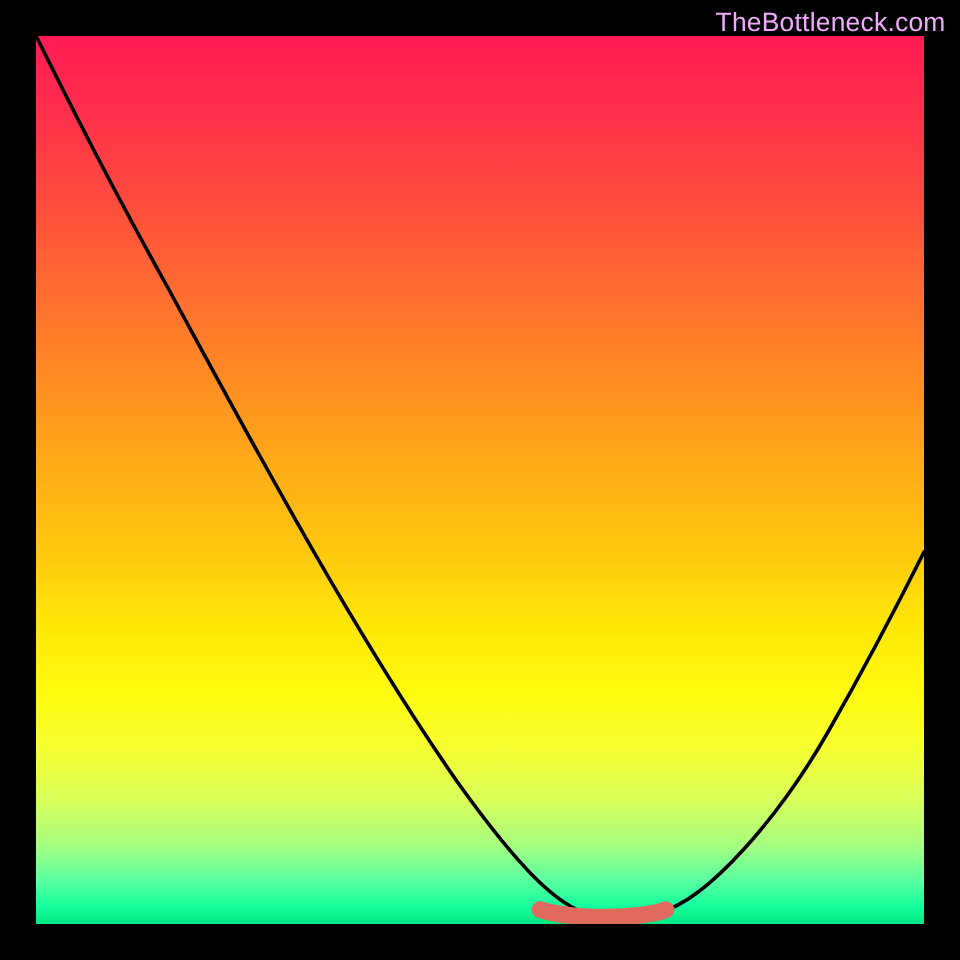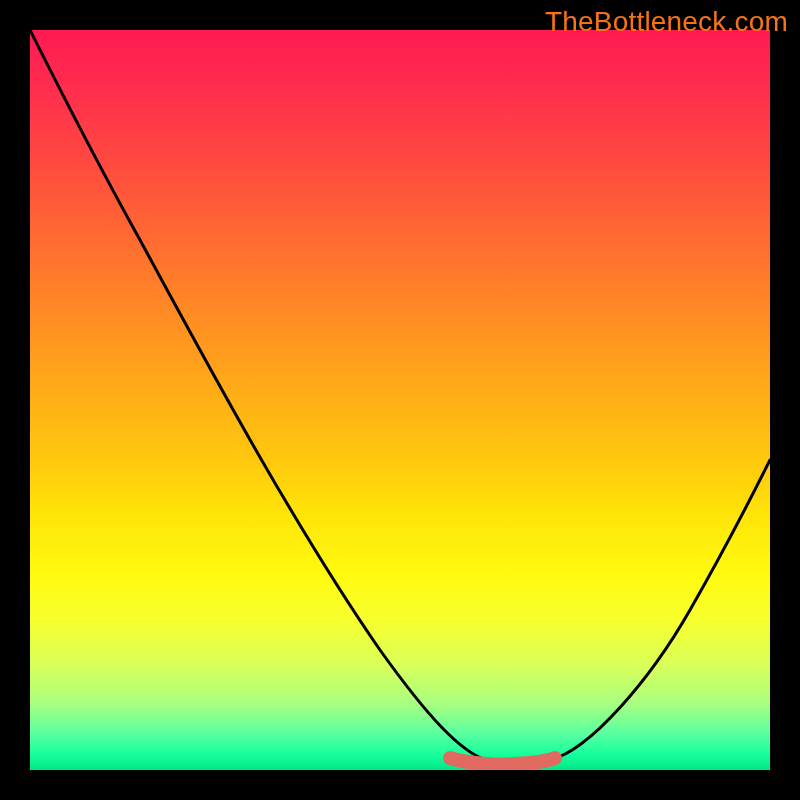--- a/index.html
+++ b/index.html
@@ -14,22 +14,22 @@
   .frame {
     position: relative;
     width: 800px;
     height: 800px;
     background: #000;
   }
   .watermark {
     position: absolute;
     top: 6px;
     right: 12px;
-    color: #f97316;
-    font-size: 28px;
+    color: #f0abfc;
+    font-size: 22px;
     font-weight: 400;
     letter-spacing: 0.2px;
     z-index: 10;
   }
   .plot-area {
     position: absolute;
     left: 30px;
     top: 30px;
     width: 740px;
     height: 740px;

